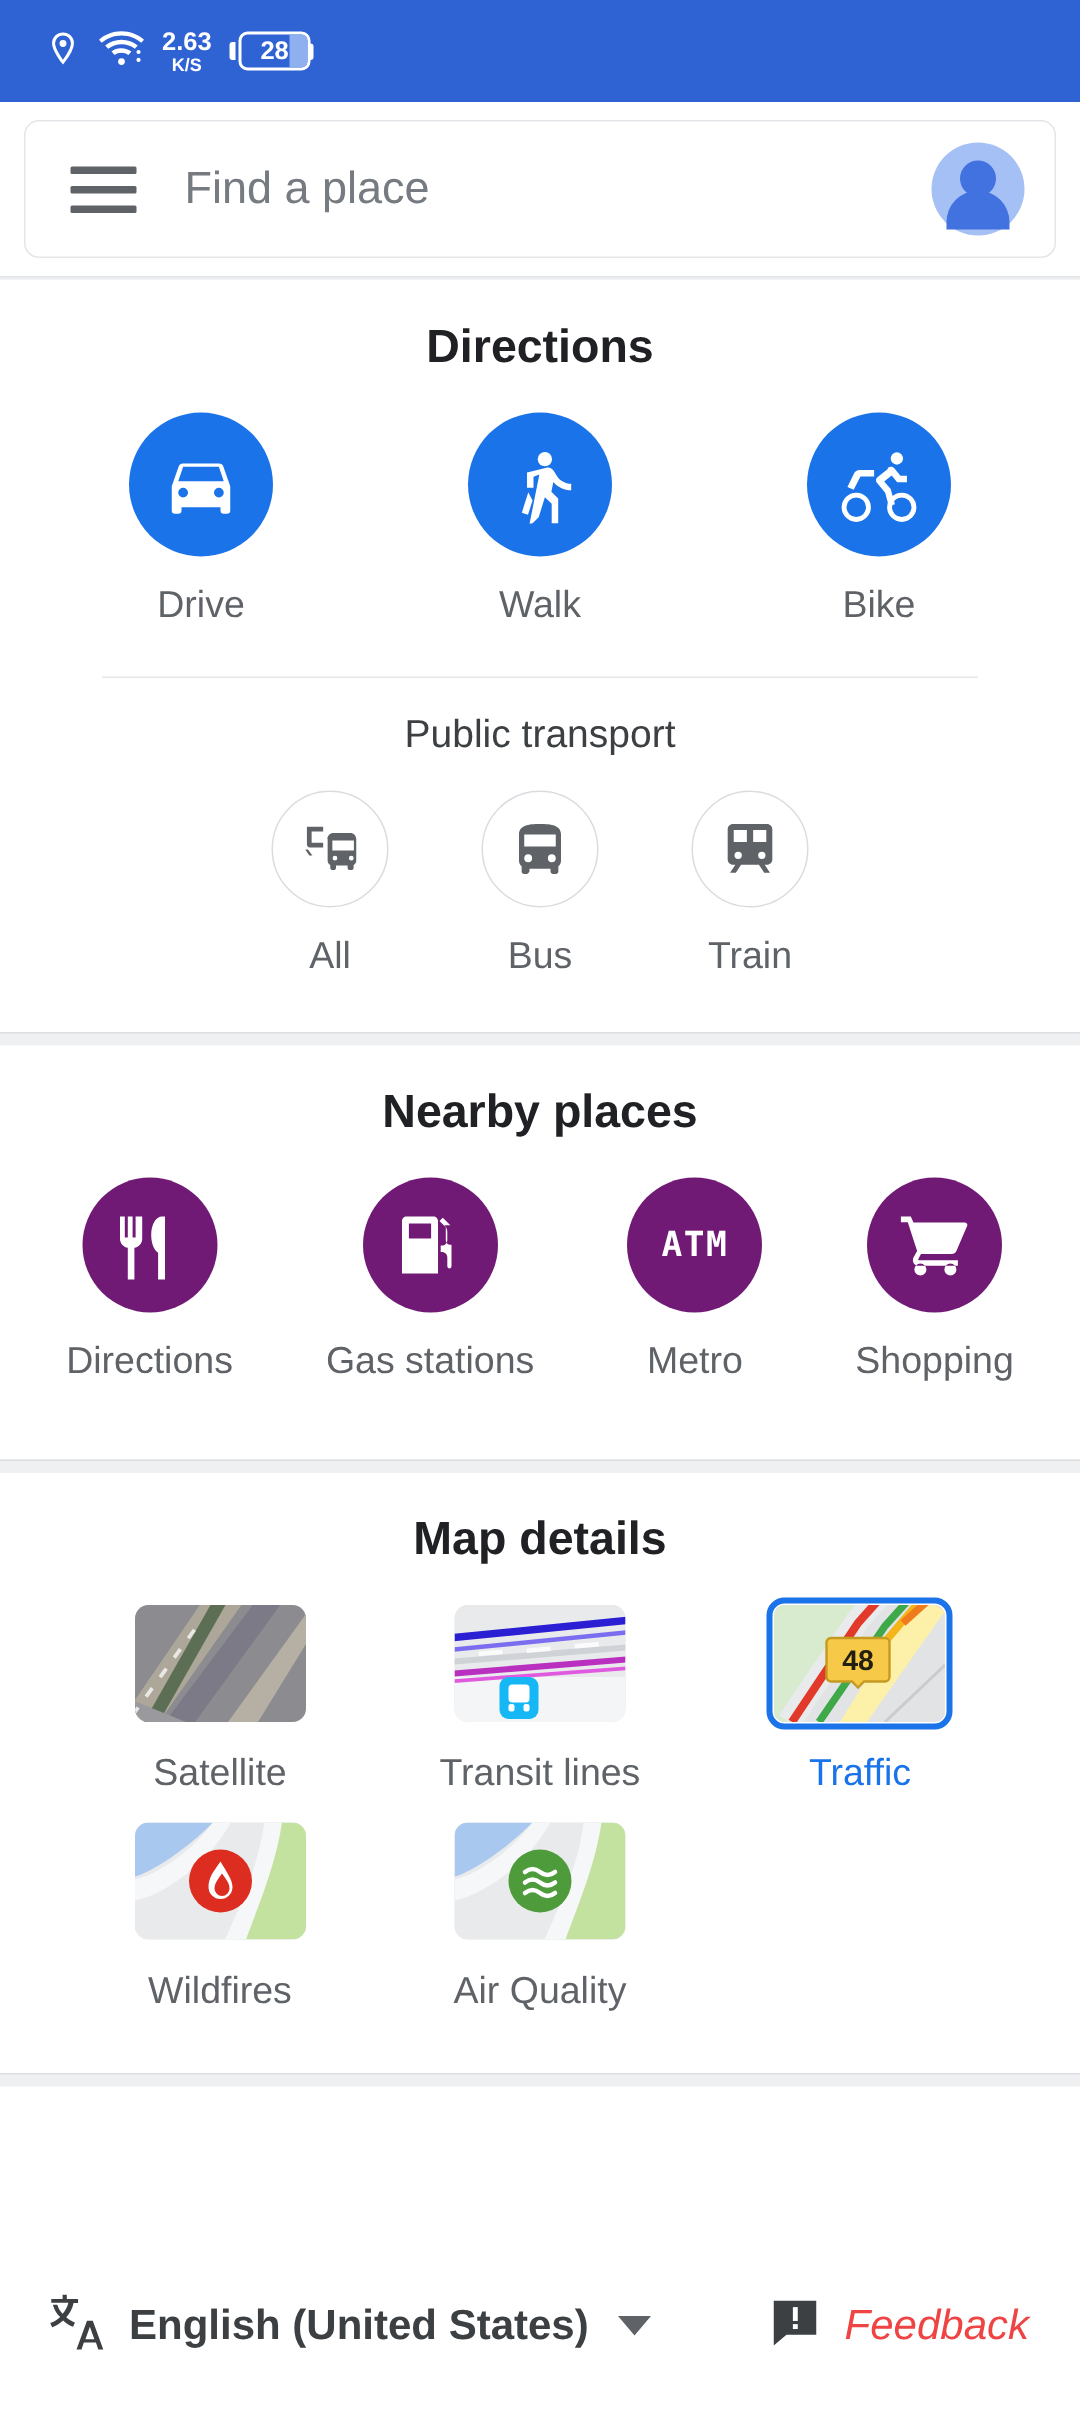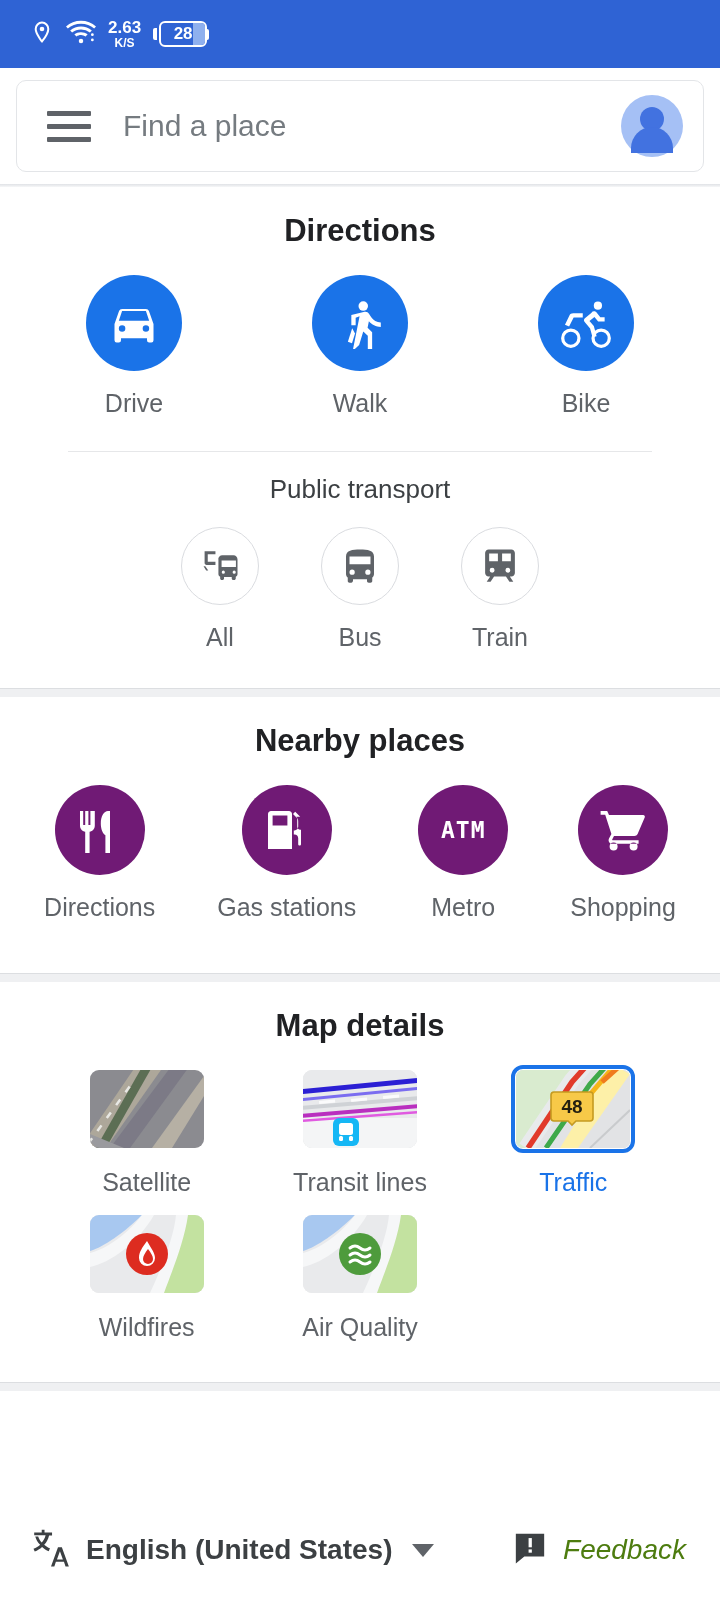--- a/index.html
+++ b/index.html
@@ -193,21 +193,21 @@
   .lang { display: flex; align-items: center; gap: 14px; cursor: pointer; }
   .lang-text { font-size: 28px; font-weight: 700; color: #3c4043; }
   .caret {
     width: 0; height: 0;
     border-left: 11px solid transparent;
     border-right: 11px solid transparent;
     border-top: 13px solid #5f6368;
     margin-left: 6px;
   }
   .feedback { display: flex; align-items: center; gap: 16px; cursor: pointer; }
-  .feedback-text { font-size: 28px; font-style: italic; color: #4d7c0f; }
+  .feedback-text { font-size: 28px; font-style: italic; color: #ef4444; }
 </style>
 </head>
 <body>
 
 <div class="status-bar">
   <div class="status-right">
     <span>
       <svg width="24" height="28" viewBox="0 0 24 24">
           <path fill="none" stroke="#fff" stroke-width="2" d="M12 2.6c-3.5 0-6.3 2.8-6.3 6.3 0 4.7 6.3 12.5 6.3 12.5s6.3-7.8 6.3-12.5c0-3.5-2.8-6.3-6.3-6.3z"></path>
           <circle cx="12" cy="9" r="2.3" fill="#fff"></circle>

